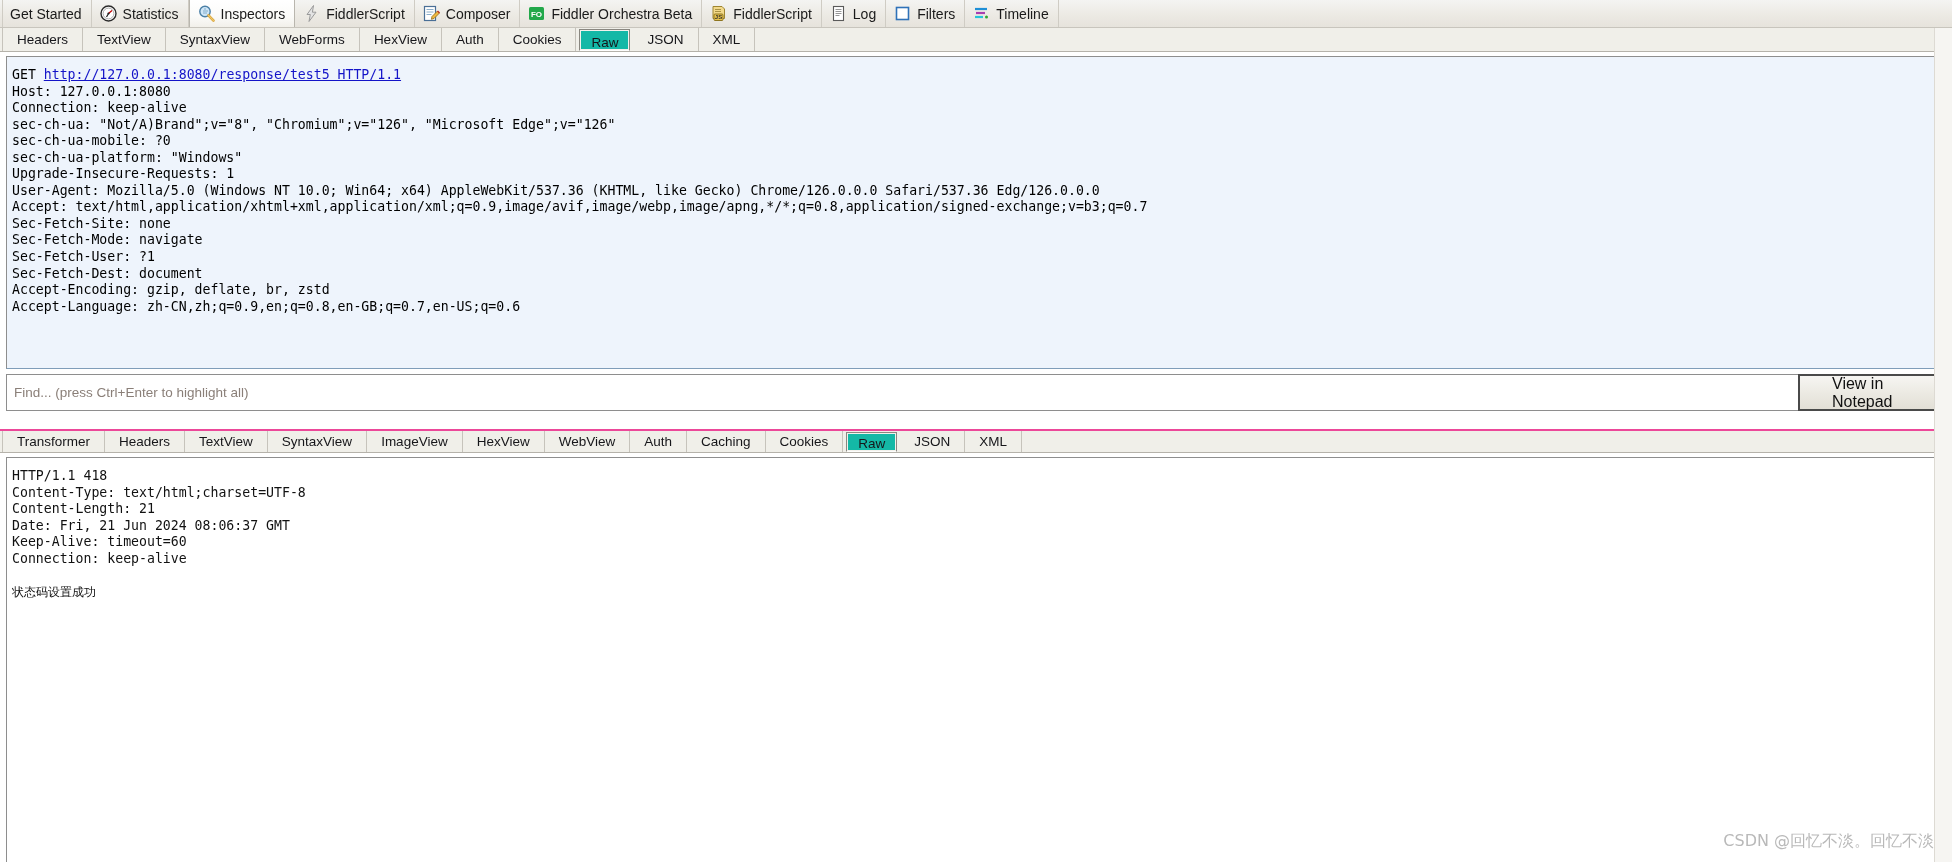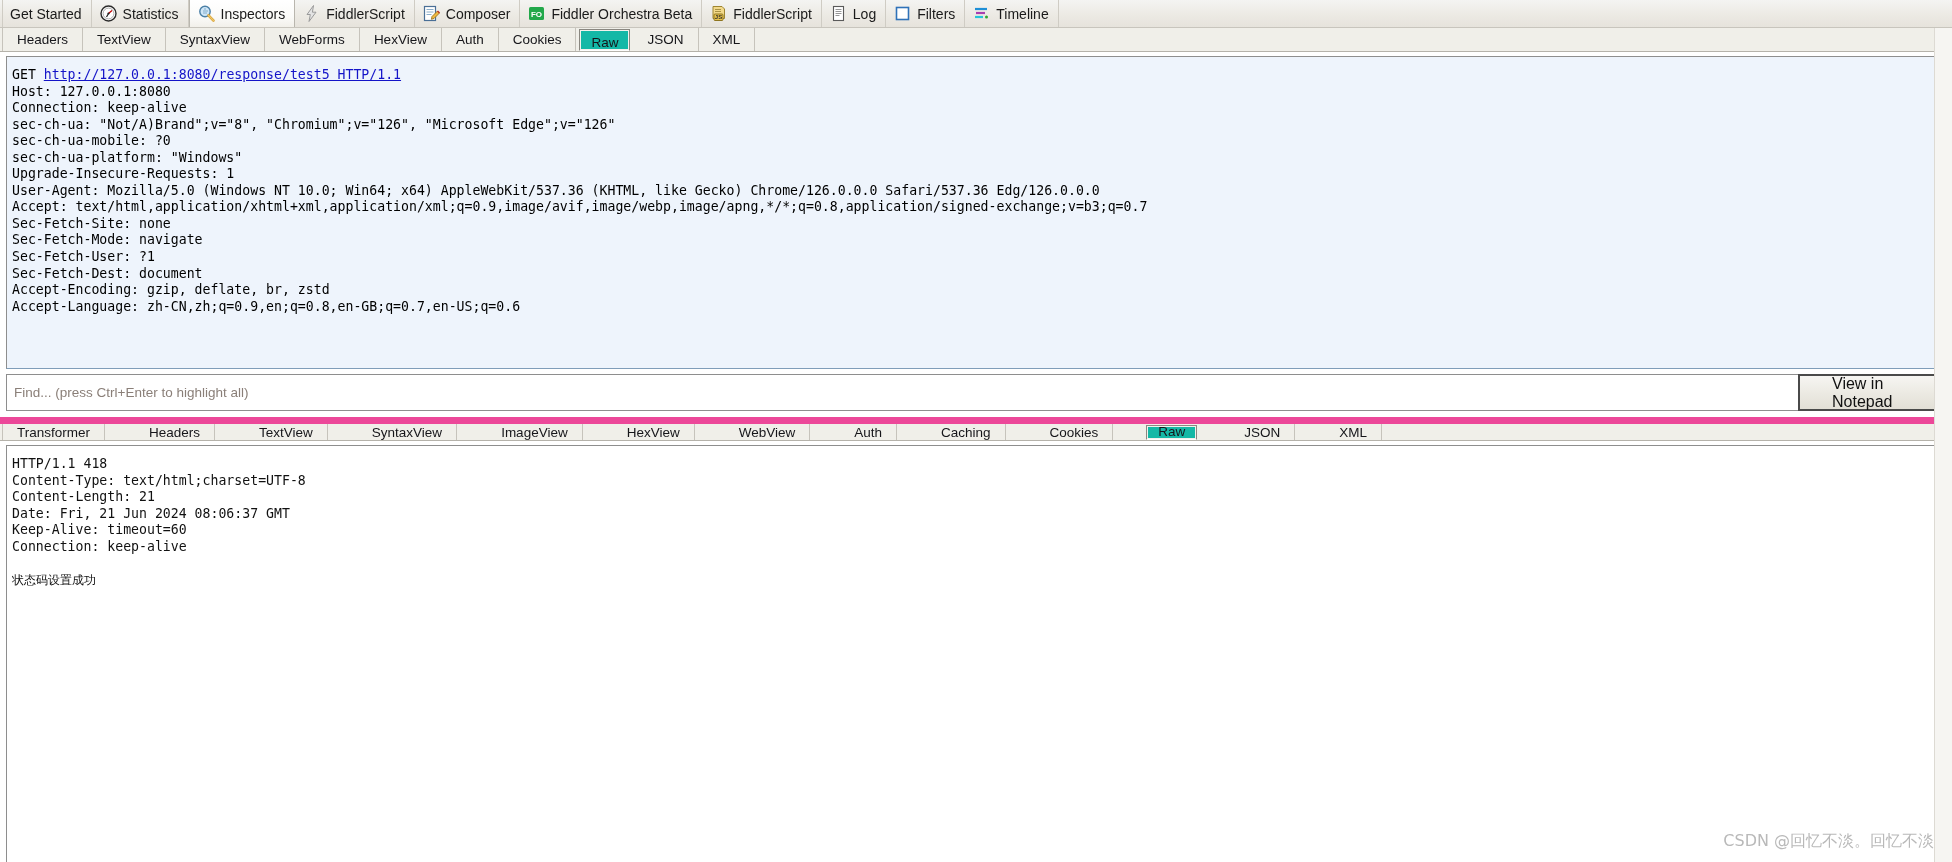--- a/index.html
+++ b/index.html
@@ -134,23 +134,22 @@
     display: flex;
     align-items: center;
     justify-content: center;
     box-sizing: border-box;
     cursor: default;
     padding-left: 32px;
   }
 
   
   .tabstrip.response {
-    margin-top: 6px;
-    border-top: 7px solid #ec4899;
-    gap: 30px;
+    margin-top: 18px;
+    border-top: 2px solid #ec4899;
   }
 
   
   .raw-pane.response {
     height: 418px;
     background: #ffffff;
     border: 1px solid #8e8e8e;
   }
   .raw-pane.response .raw-text { color: #111111; }
   .resp-cn { font-family: "DejaVu Sans", "Liberation Sans", sans-serif; font-size: 12px; }

